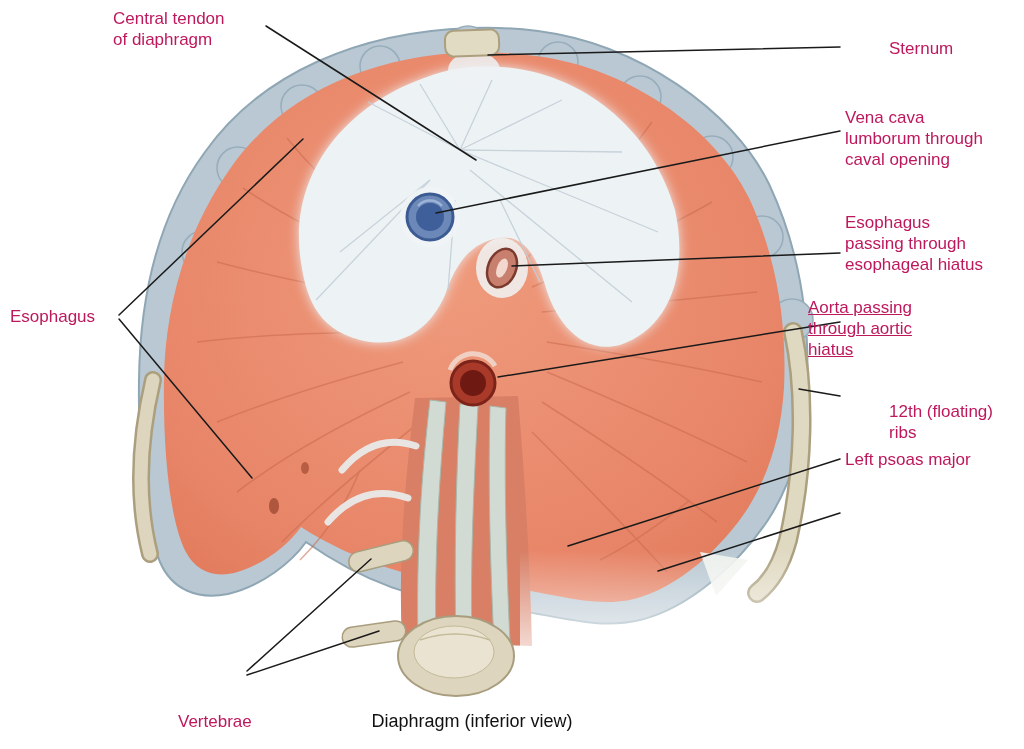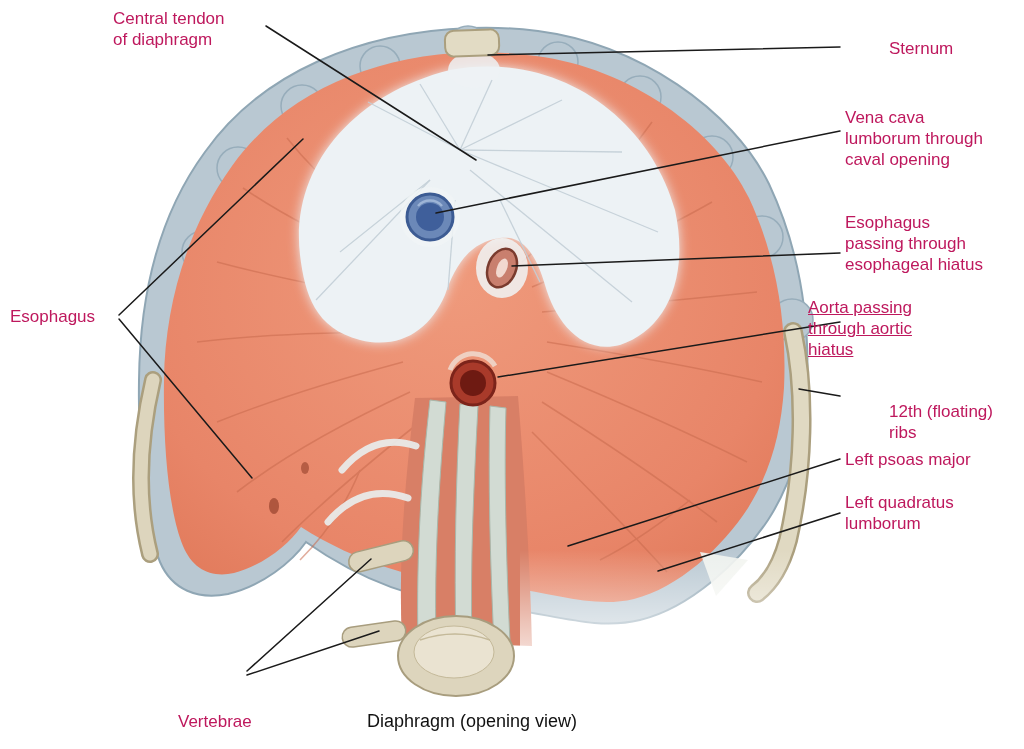--- a/index.html
+++ b/index.html
@@ -189,19 +189,17 @@
 lumborum through
 caval opening</div>
   <div class="label" style="left:845px;top:212px;">Esophagus
 passing through
 esophageal hiatus</div>
   <div class="label" style="left:808px;top:297px;text-decoration:underline;">Aorta passing
 through aortic
 hiatus</div>
   <div class="label" style="left:845px;top:401px;margin-left:44px;">12th (floating) ribs</div>
   <div class="label" style="left:845px;top:449px;">Left psoas major</div>
-  <div class="label" style="left:845px;top:492px;">Left quadratus
-lumborum</div>
   <div class="label" style="left:10px;top:306px;">Esophagus</div>
   <div class="label" style="left:178px;top:663px;margin-top:48px;">Vertebrae</div>
 
-  <div class="caption">Diaphragm (opening view)</div>
+  <div class="caption">Diaphragm (inferior view)</div>
 </div>
 
 </body></html>

